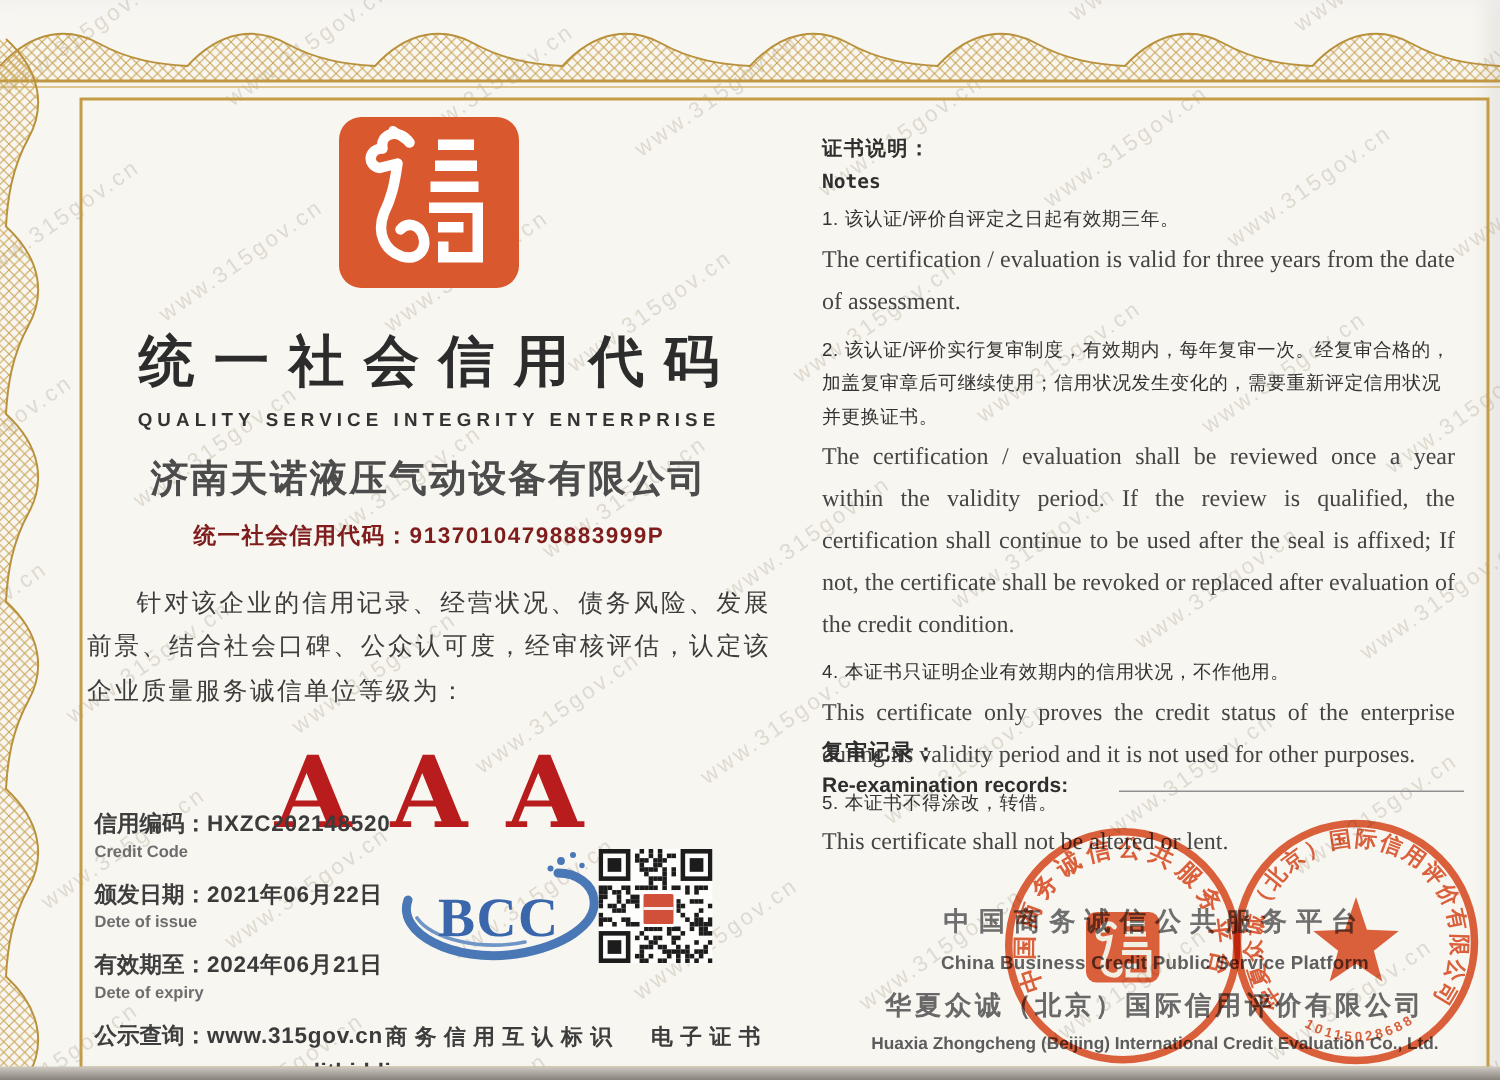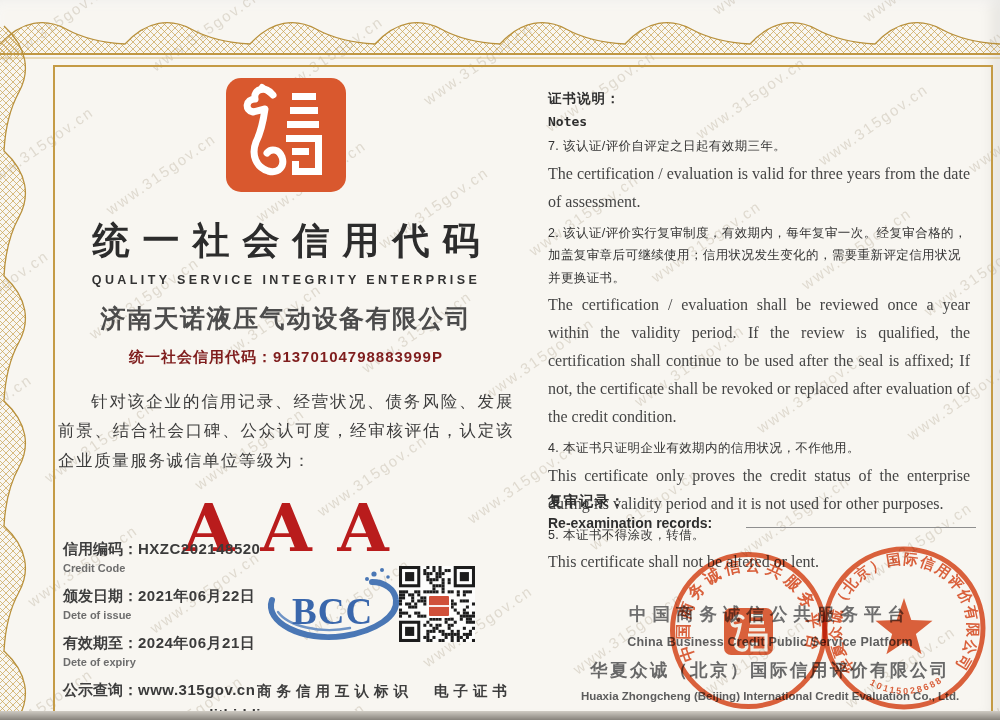--- a/index.html
+++ b/index.html
@@ -352,21 +352,21 @@
         <rect x="6.08" y="60.8" width="9.120000000000001" height="9.120000000000001" fill="#1c1c1c"></rect>
       </svg>
     <div class="qr-logo"></div>
   </div>
   <div class="bcc-caption">商务信用互认标识</div>
   <div class="qr-caption">电子证书</div>
 
   <div class="right-col">
     <div class="notes-title-cn">证书说明：</div>
     <div class="notes-title-en">Notes</div>
-    <div class="note-cn">7. 该认证/评价自评定之日起有效期三年。</div>
+    <div class="note-cn">1. 该认证/评价自评定之日起有效期三年。</div>
     <div class="note-en">The certification / evaluation is valid for three years from the date of assessment.</div>
     <div class="note-cn">2. 该认证/评价实行复审制度，有效期内，每年复审一次。经复审合格的，加盖复审章后可继续使用；信用状况发生变化的，需要重新评定信用状况并更换证书。</div>
     <div class="note-en">The certification / evaluation shall be reviewed once a year within the validity period. If the review is qualified, the certification shall continue to be used after the seal is affixed; If not, the certificate shall be revoked or replaced after evaluation of the credit condition.</div>
     <div class="note-cn">4. 本证书只证明企业有效期内的信用状况，不作他用。</div>
     <div class="note-en">This certificate only proves the credit status of the enterprise during its validity period and it is not used for other purposes.</div>
     <div class="note-cn">5. 本证书不得涂改，转借。</div>
     <div class="note-en">This certificate shall not be altered or lent.</div>
   </div>
 
   <div class="review">

